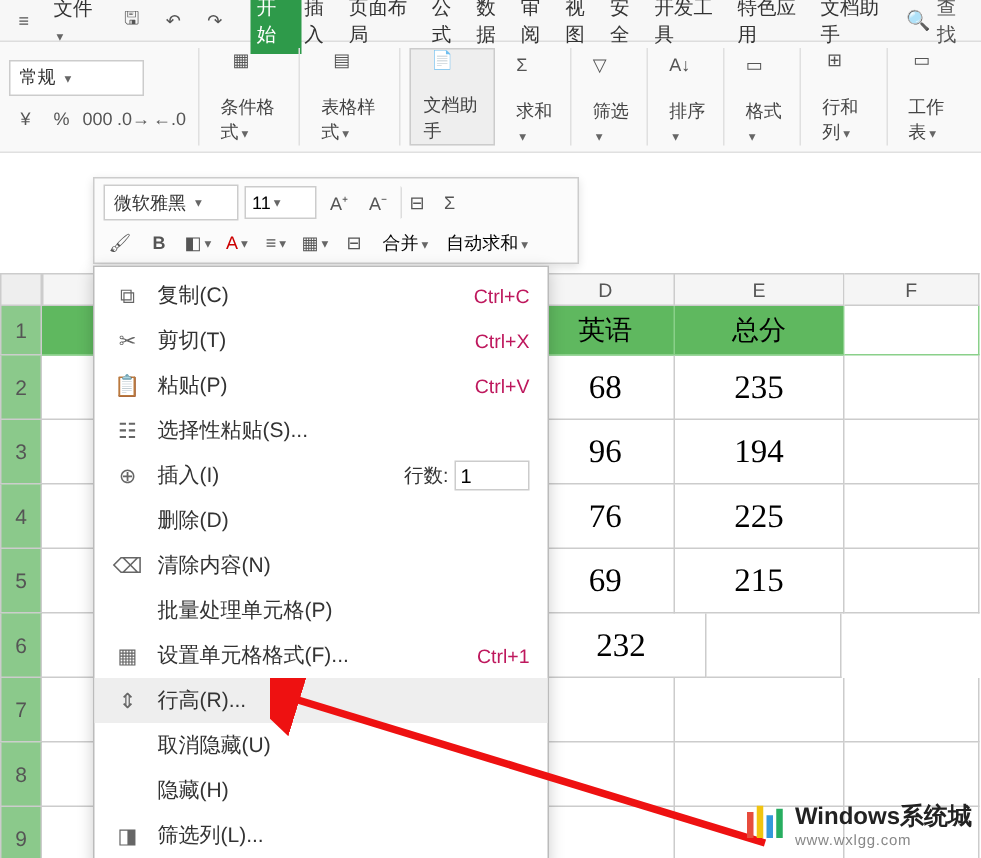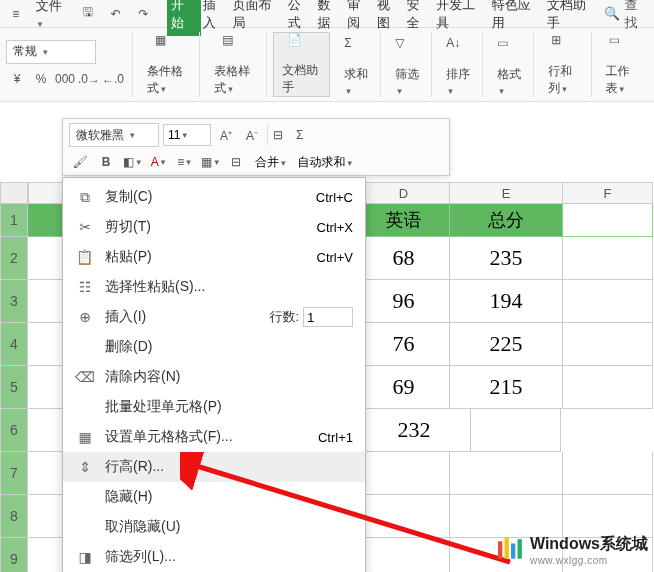--- a/index.html
+++ b/index.html
@@ -14,29 +14,29 @@
 .title-bar .search { margin-left: auto; display: flex; align-items: center; color: #555; gap: 4px; font-size: 13px; }
 
 .ribbon { height: 74px; background: #f9f9f9; display: flex; align-items: center; padding: 4px 6px; border-bottom: 1px solid #e0e0e0; gap: 6px; }
 .ribbon .group { display: flex; flex-direction: column; align-items: center; justify-content: flex-end; height: 100%; padding: 0 8px; border-right: 1px solid #e0e0e0; }
 .ribbon .group:last-child { border-right: none; }
 .ribbon .group .big-icon { width: 28px; height: 28px; margin-bottom: 2px; color: #555; }
 .ribbon .group label { font-size: 12px; color: #444; }
 .ribbon .group.active { background: #eee; border: 1px solid #ccc; }
 .combo { border: 1px solid #ccc; height: 24px; display: flex; align-items: center; padding: 0 6px; background: #fff; font-size: 12px; color: #333; gap: 4px; }
 
-.float-toolbar { position: absolute; left: 62px; top: 118px; width: 388px; height: 58px; background: #fbfbfb; border: 1px solid #ccc; box-shadow: 0 2px 6px rgba(0,0,0,.12); padding: 4px 6px; display: flex; flex-wrap: wrap; align-items: center; gap: 4px; z-index: 5; }
+.float-toolbar { position: absolute; left: 62px; top: 118px; width: 324px; height: 58px; background: #fbfbfb; border: 1px solid #ccc; box-shadow: 0 2px 6px rgba(0,0,0,.12); padding: 4px 6px; display: flex; flex-wrap: wrap; align-items: center; gap: 4px; z-index: 5; }
 .float-toolbar .row { display: flex; align-items: center; gap: 4px; width: 100%; }
 .mini-btn { width: 22px; height: 22px; display: flex; align-items: center; justify-content: center; color: #555; border: 1px solid transparent; }
 .font-size-box { border: 1px solid #ccc; width: 48px; height: 22px; display: flex; align-items: center; padding: 0 4px; background: #fff; }
 
 .context-menu { position: absolute; left: 62px; top: 177px; width: 304px; background: #fff; border: 1px solid #bbb; box-shadow: 0 3px 10px rgba(0,0,0,.2); z-index: 10; padding: 4px 0; }
 .context-menu .item { height: 30px; display: flex; align-items: center; padding: 0 12px; font-size: 14px; color: #333; }
 .context-menu .item .mi-icon { width: 20px; height: 20px; margin-right: 10px; color: #666; display: flex; align-items: center; justify-content: center; }
-.context-menu .item .shortcut { margin-left: auto; color: #000000; font-size: 13px; }
+.context-menu .item .shortcut { margin-left: auto; color: #be185d; font-size: 13px; }
 .context-menu .item.hover { background: #eee; }
 .context-menu .item .rows-input { border: 1px solid #ccc; width: 50px; height: 20px; padding: 0 3px; margin-left: 4px; }
 
 .sheet { position: absolute; left: 0; top: 104px; right: 0; bottom: 0; }
 .col-headers { display: flex; height: 22px; margin-left: 28px; }
 .col-headers .ch { border: 1px solid #ccc; border-left: none; background: #f5f5f5; display: flex; align-items: center; justify-content: center; font-size: 13px; color: #555; }
 .ch.w1 { width: 110px; } .ch.w2 { width: 110px; } .ch.w3 { width: 110px; } .ch.w4 { width: 92px; } .ch.w5 { width: 113px; } .ch.w6 { width: 90px; }
 .row-headers { position: absolute; left: 0; top: 100px; width: 28px; }
 .row-headers .rh { height: 43px; border: 1px solid #ccc; border-top: none; background: #f5f5f5; display: flex; align-items: center; justify-content: center; font-size: 14px; color: #555; }
 .row-headers .rh.first { height: 33px; background: #8bc98b; }
@@ -294,25 +294,25 @@
       <span class="mi-icon">▦</span>
       <span>设置单元格格式(F)...</span>
       <span class="shortcut">Ctrl+1</span>
     </div>
   <div class="item hover">
       <span class="mi-icon">⇕</span>
       <span>行高(R)...</span>
     </div>
   <div class="item">
       <span class="mi-icon"></span>
+      <span>取消隐藏(U)</span>
+    </div>
+  <div class="item">
+      <span class="mi-icon"></span>
       <span>隐藏(H)</span>
-    </div>
-  <div class="item">
-      <span class="mi-icon"></span>
-      <span>取消隐藏(U)</span>
     </div>
   <div class="item">
       <span class="mi-icon">◨</span>
       <span>筛选列(L)...</span>
     </div>
 </div>
 
 <div class="highlight-box"></div>
 
 <svg class="arrow" viewBox="0 0 340 120">

